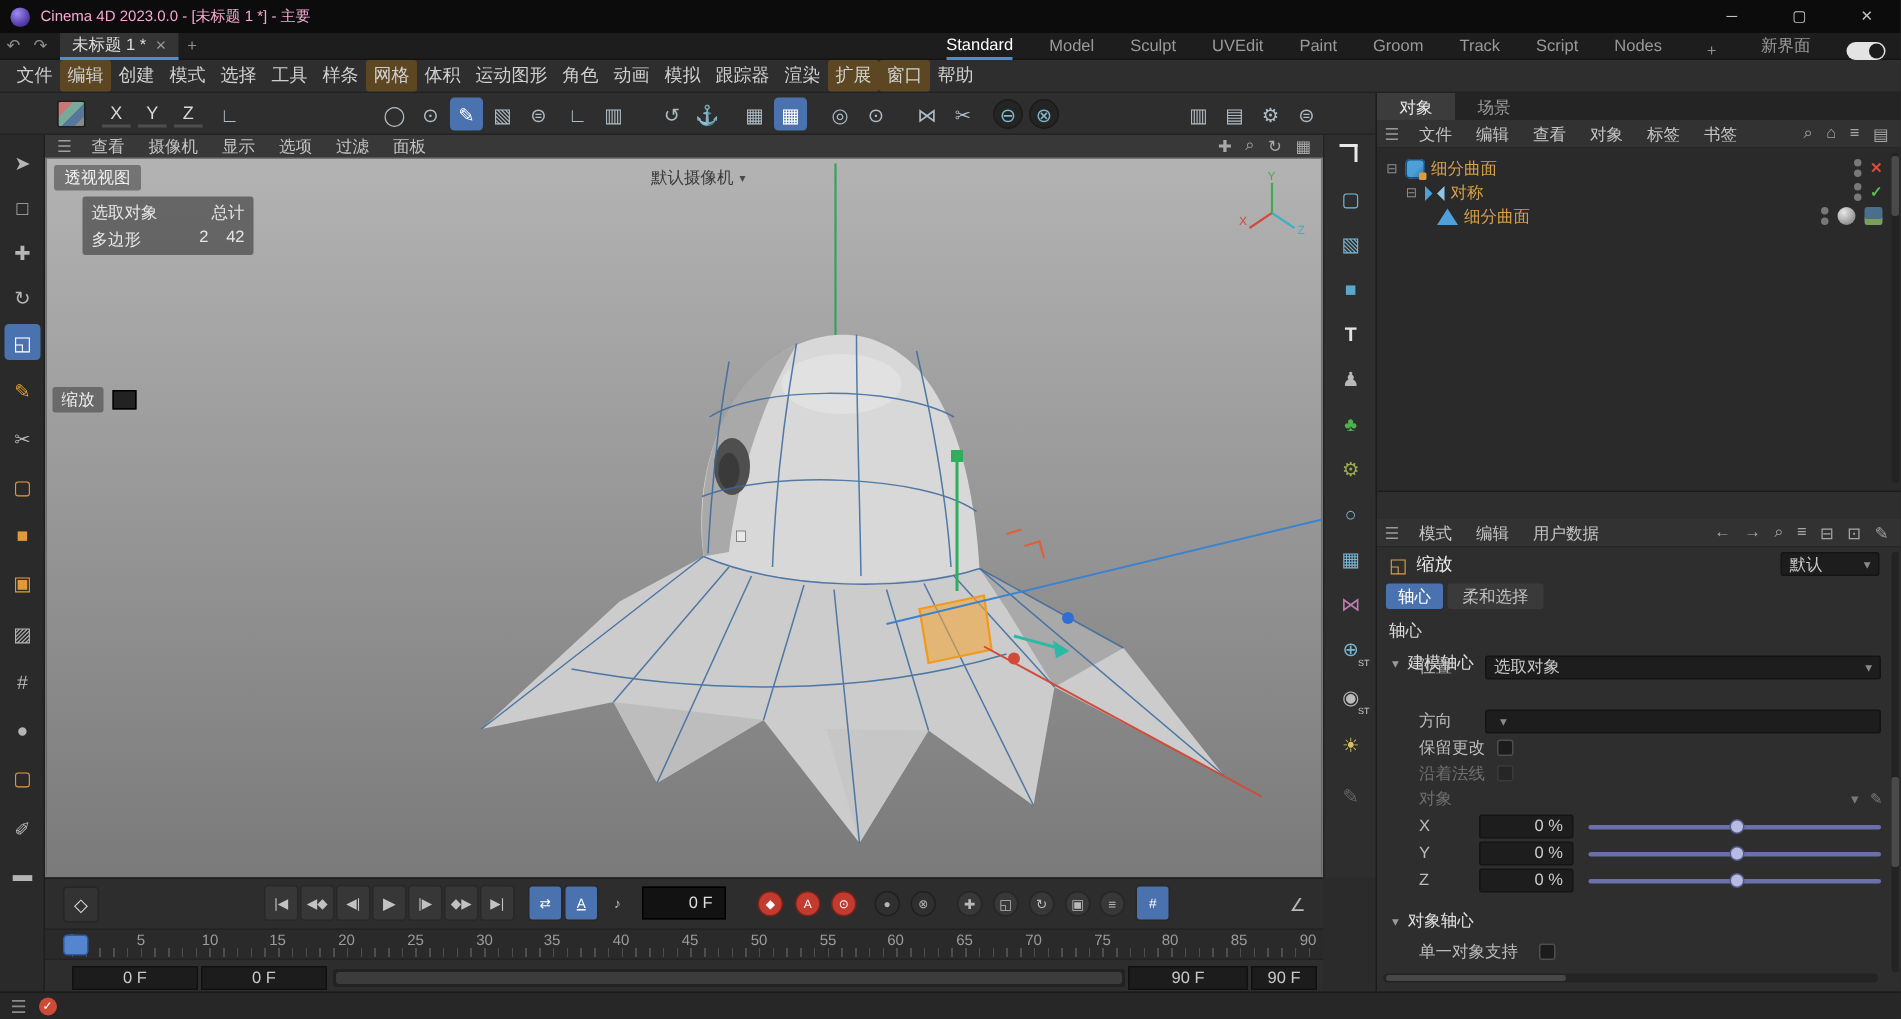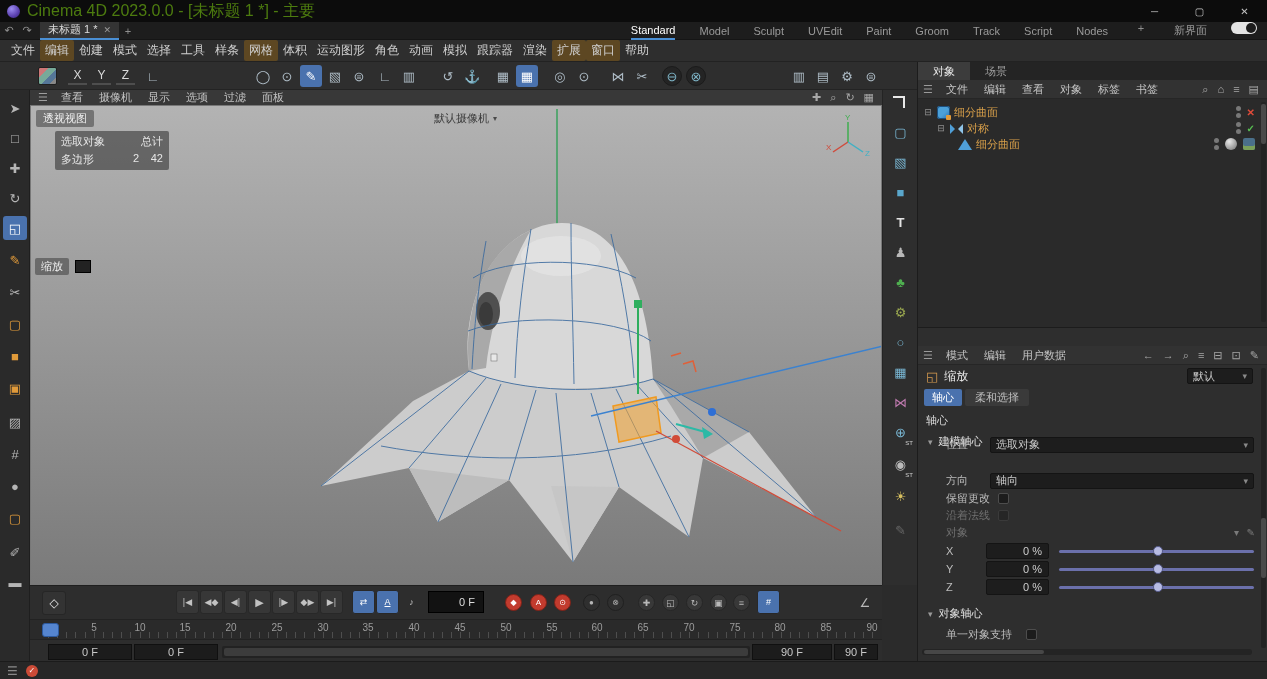--- a/index.html
+++ b/index.html
@@ -3,30 +3,30 @@
 <meta charset="utf-8">
 <style>
 *{margin:0;padding:0;box-sizing:border-box}
 html,body{width:1267px;height:679px;overflow:hidden;background:#2b2b2b;
   font-family:"Liberation Sans",sans-serif;color:#c6c6c6;font-size:12px;user-select:none}
 .abs{position:absolute}
 
 
 #titlebar{left:0;top:0;width:1267px;height:22px;background:#0c0c0c;display:flex;align-items:center;gap:7px;padding-left:7px}
 #titlebar .logo{width:13px;height:13px;border-radius:50%;background:radial-gradient(circle at 35% 30%,#9c8cf0,#5a3fae 60%,#2e2366)}
-#titlebar .t{color:#4d7c0f;font-size:16px}
+#titlebar .t{color:#f9a8d4;font-size:10px}
 #titlebar .wc{margin-left:auto;display:flex;height:22px}
 #titlebar .wb{width:45px;display:flex;align-items:center;justify-content:center;color:#c2c2c2;font-size:10px}
 
 
 #tabbar{left:0;top:22px;width:1267px;height:18px;background:#1d1d1d;display:flex;align-items:center;border-bottom:1px solid #151515;font-size:11px}
 #tabbar .tbic{width:18px;text-align:center;color:#8f8f8f}
 #tabbar .doctab{height:18px;display:flex;align-items:center;gap:6px;background:#343434;padding:0 8px;color:#ddd;border-bottom:2px solid #4a8fd4;margin-left:4px}
 #tabbar .doctab .x{color:#999;font-size:9px}
-#tabbar .laytabs{margin-left:auto;display:flex;align-items:flex-start;gap:24px;padding-right:10px}
+#tabbar .laytabs{margin-left:auto;display:flex;align-items:flex-end;gap:24px;padding-right:10px}
 #tabbar .lt{color:#9a9a9a;height:18px;display:flex;align-items:center}
 #tabbar .lt.active{color:#fff;border-bottom:2px solid #4a8fd4}
 #tabbar .toggle{width:26px;height:12px;border-radius:6px;background:#e3e3e3;position:relative}
 #tabbar .toggle .knob{position:absolute;right:1px;top:1px;width:10px;height:10px;border-radius:50%;background:#1c1c1c}
 
 
 #menubar{left:0;top:40px;width:1267px;height:22px;background:#2e2e2e;display:flex;align-items:center;padding-left:6px;border-bottom:1px solid #222}
 #menubar .mi{padding:2px 5px;color:#cfcfcf;font-size:12px;border-radius:2px;white-space:nowrap}
 #menubar .mi.hl{background:#5d4722}
 
@@ -492,21 +492,20 @@
   <div class="arow" style="top:108px">
     <span class="lab">位置</span>
     <div class="dd" style="position:absolute;left:72px;width:264px">
       <span class="val">选取对象</span>
       <span class="ar">▾</span>
     </div>
   </div>
   <div class="arow" style="top:144px">
     <span class="lab">方向</span>
     <div class="dd" style="position:absolute;left:72px;width:264px">
-      <span class="val">轴向</span>
       <span class="ar">▾</span>
     </div>
   </div>
   <div class="arow" style="top:162px">
     <span class="lab">保留更改</span>
     <span class="chk" style="left:80px"></span>
   </div>
   <div class="arow" style="top:179px">
     <span class="lab dis">沿着法线</span>
     <span class="chk dis" style="left:80px"></span>

